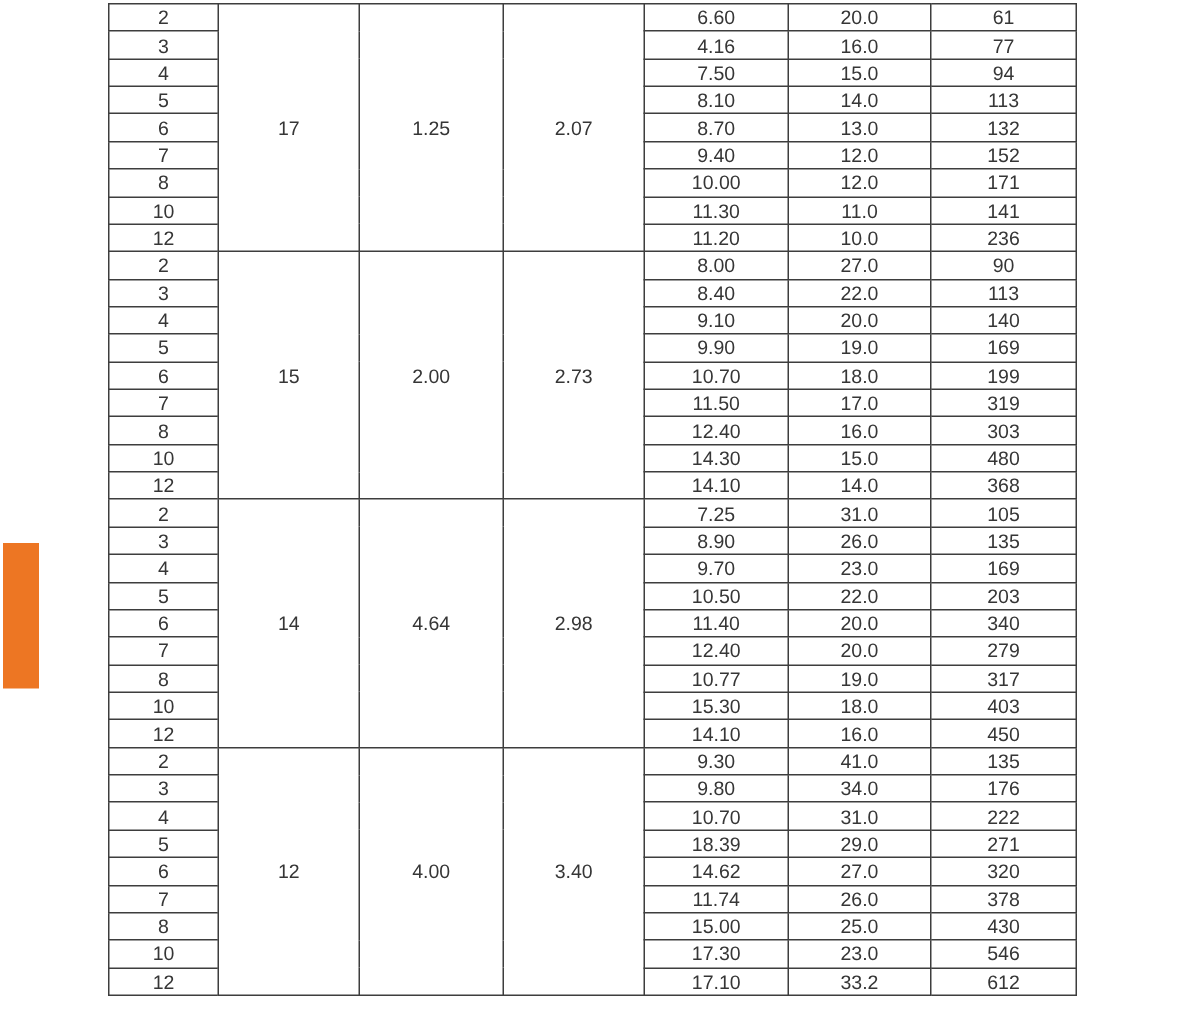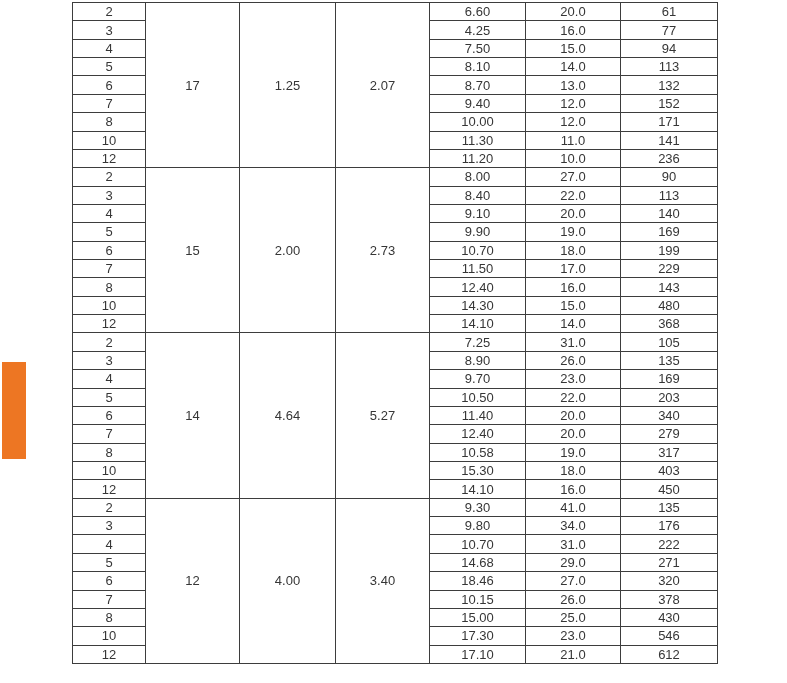--- a/index.html
+++ b/index.html
@@ -62,21 +62,21 @@
           <td>2</td>
           <td rowspan="9">17</td>
           <td rowspan="9">1.25</td>
           <td rowspan="9">2.07</td>
           <td>6.60</td>
           <td>20.0</td>
           <td>61</td>
         </tr>
         <tr>
           <td>3</td>
-          <td>4.25</td>
+          <td>4.16</td>
           <td>16.0</td>
           <td>77</td>
         </tr>
         <tr>
           <td>4</td>
           <td>7.50</td>
           <td>15.0</td>
           <td>94</td>
         </tr>
         <tr>
@@ -145,45 +145,45 @@
         <tr>
           <td>6</td>
           <td>10.70</td>
           <td>18.0</td>
           <td>199</td>
         </tr>
         <tr>
           <td>7</td>
           <td>11.50</td>
           <td>17.0</td>
-          <td>229</td>
+          <td>319</td>
         </tr>
         <tr>
           <td>8</td>
           <td>12.40</td>
           <td>16.0</td>
-          <td>143</td>
+          <td>303</td>
         </tr>
         <tr>
           <td>10</td>
           <td>14.30</td>
           <td>15.0</td>
           <td>480</td>
         </tr>
         <tr>
           <td>12</td>
           <td>14.10</td>
           <td>14.0</td>
           <td>368</td>
         </tr>
         <tr>
           <td>2</td>
           <td rowspan="9">14</td>
           <td rowspan="9">4.64</td>
-          <td rowspan="9">5.27</td>
+          <td rowspan="9">2.98</td>
           <td>7.25</td>
           <td>31.0</td>
           <td>105</td>
         </tr>
         <tr>
           <td>3</td>
           <td>8.90</td>
           <td>26.0</td>
           <td>135</td>
         </tr>
@@ -206,21 +206,21 @@
           <td>340</td>
         </tr>
         <tr>
           <td>7</td>
           <td>12.40</td>
           <td>20.0</td>
           <td>279</td>
         </tr>
         <tr>
           <td>8</td>
-          <td>10.58</td>
+          <td>10.77</td>
           <td>19.0</td>
           <td>317</td>
         </tr>
         <tr>
           <td>10</td>
           <td>15.30</td>
           <td>18.0</td>
           <td>403</td>
         </tr>
         <tr>
@@ -245,50 +245,50 @@
           <td>176</td>
         </tr>
         <tr>
           <td>4</td>
           <td>10.70</td>
           <td>31.0</td>
           <td>222</td>
         </tr>
         <tr>
           <td>5</td>
-          <td>14.68</td>
+          <td>18.39</td>
           <td>29.0</td>
           <td>271</td>
         </tr>
         <tr>
           <td>6</td>
-          <td>18.46</td>
+          <td>14.62</td>
           <td>27.0</td>
           <td>320</td>
         </tr>
         <tr>
           <td>7</td>
-          <td>10.15</td>
+          <td>11.74</td>
           <td>26.0</td>
           <td>378</td>
         </tr>
         <tr>
           <td>8</td>
           <td>15.00</td>
           <td>25.0</td>
           <td>430</td>
         </tr>
         <tr>
           <td>10</td>
           <td>17.30</td>
           <td>23.0</td>
           <td>546</td>
         </tr>
         <tr>
           <td>12</td>
           <td>17.10</td>
-          <td>21.0</td>
+          <td>33.2</td>
           <td>612</td>
         </tr>
       </tbody>
   </table>
 
 </div>
 
 </body></html>

